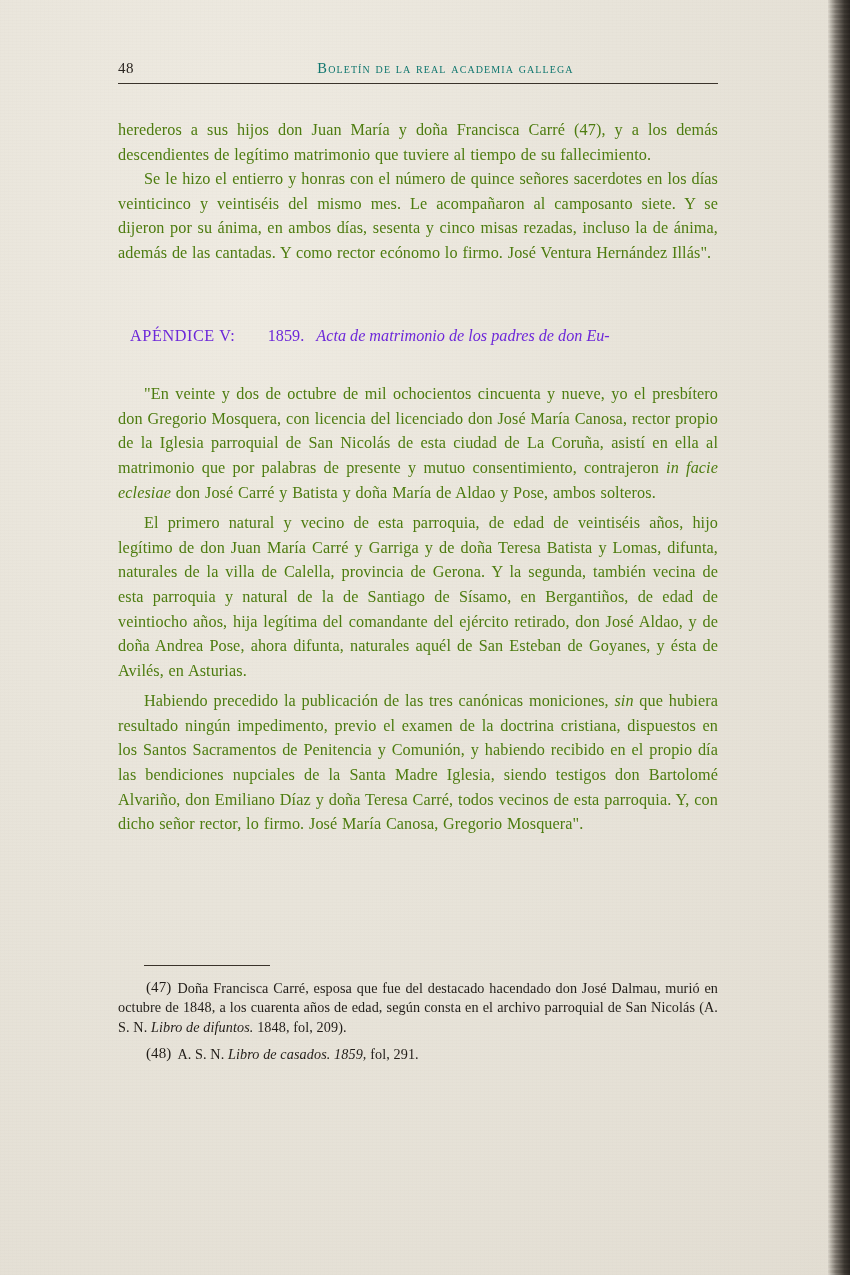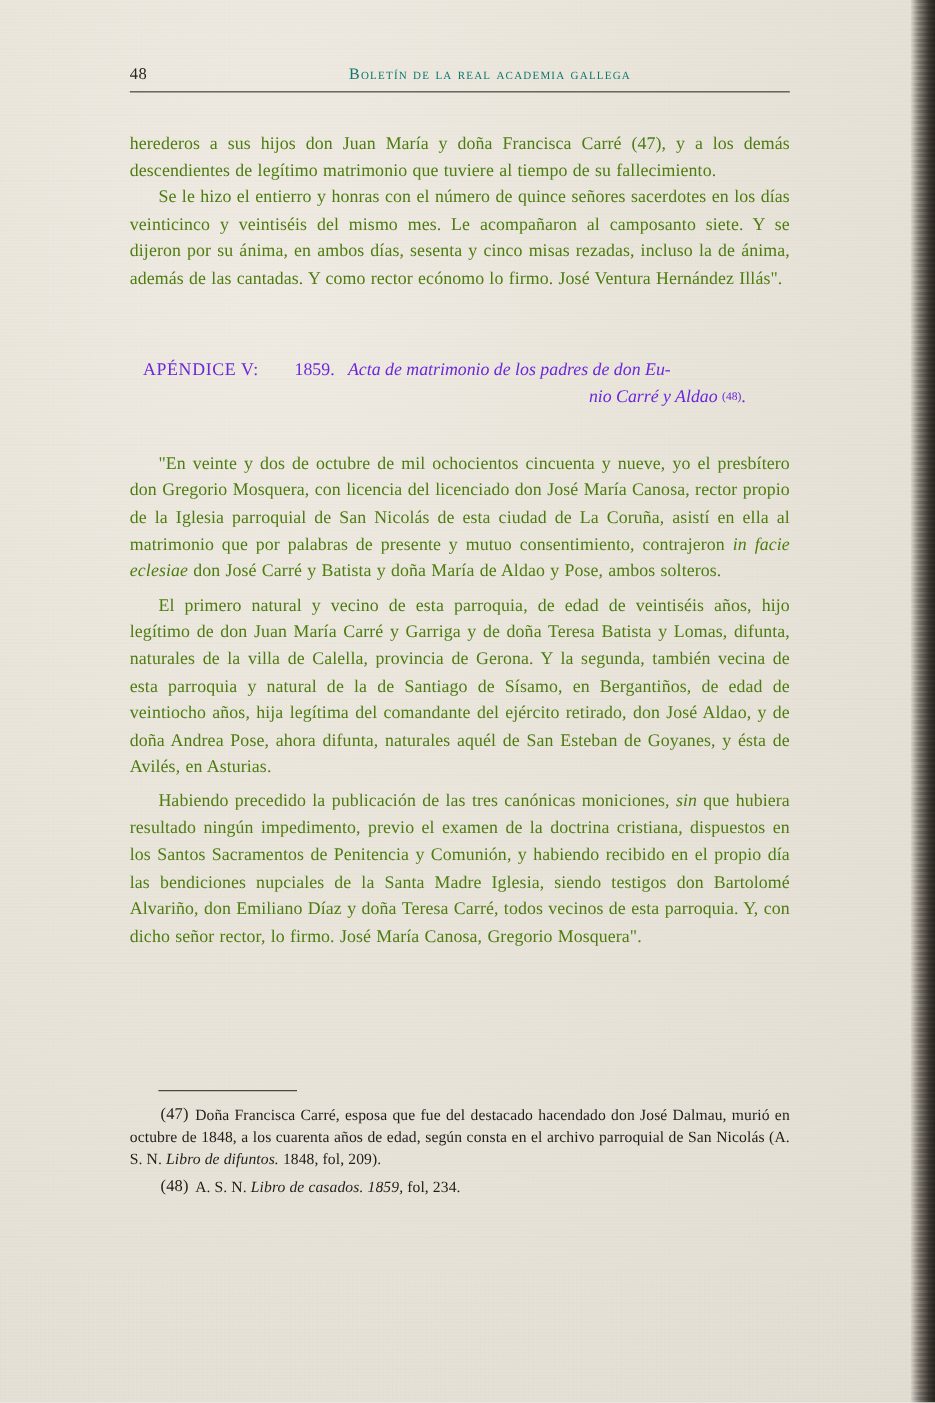--- a/index.html
+++ b/index.html
@@ -171,24 +171,20 @@
   <p class="para">Se le hizo el entierro y honras con el número de quince señores sacerdotes en los días veinticinco y veintiséis del mismo mes. Le acompañaron al camposanto siete. Y se dijeron por su ánima, en ambos días, sesenta y cinco misas rezadas, incluso la de ánima, además de las cantadas. Y como rector ecónomo lo firmo. José Ventura Hernández Illás".</p>
 
   <div class="gap-lg"></div>
 
   <div class="appendix">
     <span class="label">APÉNDICE V:</span>
     &nbsp;&nbsp;&nbsp;&nbsp;&nbsp;&nbsp;
     <span>1859.</span>
     &nbsp;
     <span class="ital">Acta de matrimonio de los padres de don Eu-</span>
-    <div class="appendix-line2">
-      <span class="ital">nio Carré y Aldao</span>
-      <span class="sup">(48)</span><span>.</span>
-    </div>
   </div>
 
   <div class="gap-md"></div>
 
   <p class="para">
     <span>"En veinte y dos de octubre de mil ochocientos cincuenta y nueve, yo el presbítero don Gregorio Mosquera, con licencia del licenciado don José María Canosa, rector propio de la Iglesia parroquial de San Nicolás de esta ciudad de La Coruña, asistí en ella al matrimonio que por palabras de presente y mutuo consentimiento, contrajeron </span><span class="ital">in facie eclesiae</span><span> don José Carré y Batista y doña María de Aldao y Pose, ambos solteros.</span>
   </p>
 
   <div class="gap-sm"></div>
 
@@ -202,17 +198,17 @@
 
   <div style="height:128px"></div>
 
   <div class="fn-rule"></div>
 
   <div class="footnotes">
     <p>
       <span class="fn-mark">(47)</span><span>Doña Francisca Carré, esposa que fue del destacado hacendado don José Dalmau, murió en octubre de 1848, a los cuarenta años de edad, según consta en el archivo parroquial de San Nicolás (A. S. N. </span><span class="ital">Libro de difuntos.</span><span> 1848, fol, 209).</span>
     </p>
     <p>
-      <span class="fn-mark">(48)</span><span>A. S. N. </span><span class="ital">Libro de casados. 1859,</span><span> fol, 234.</span>
+      <span class="fn-mark">(48)</span><span>A. S. N. </span><span class="ital">Libro de casados. 1859,</span><span> fol, 291.</span>
     </p>
   </div>
 
 </div>
 
 </body></html>

